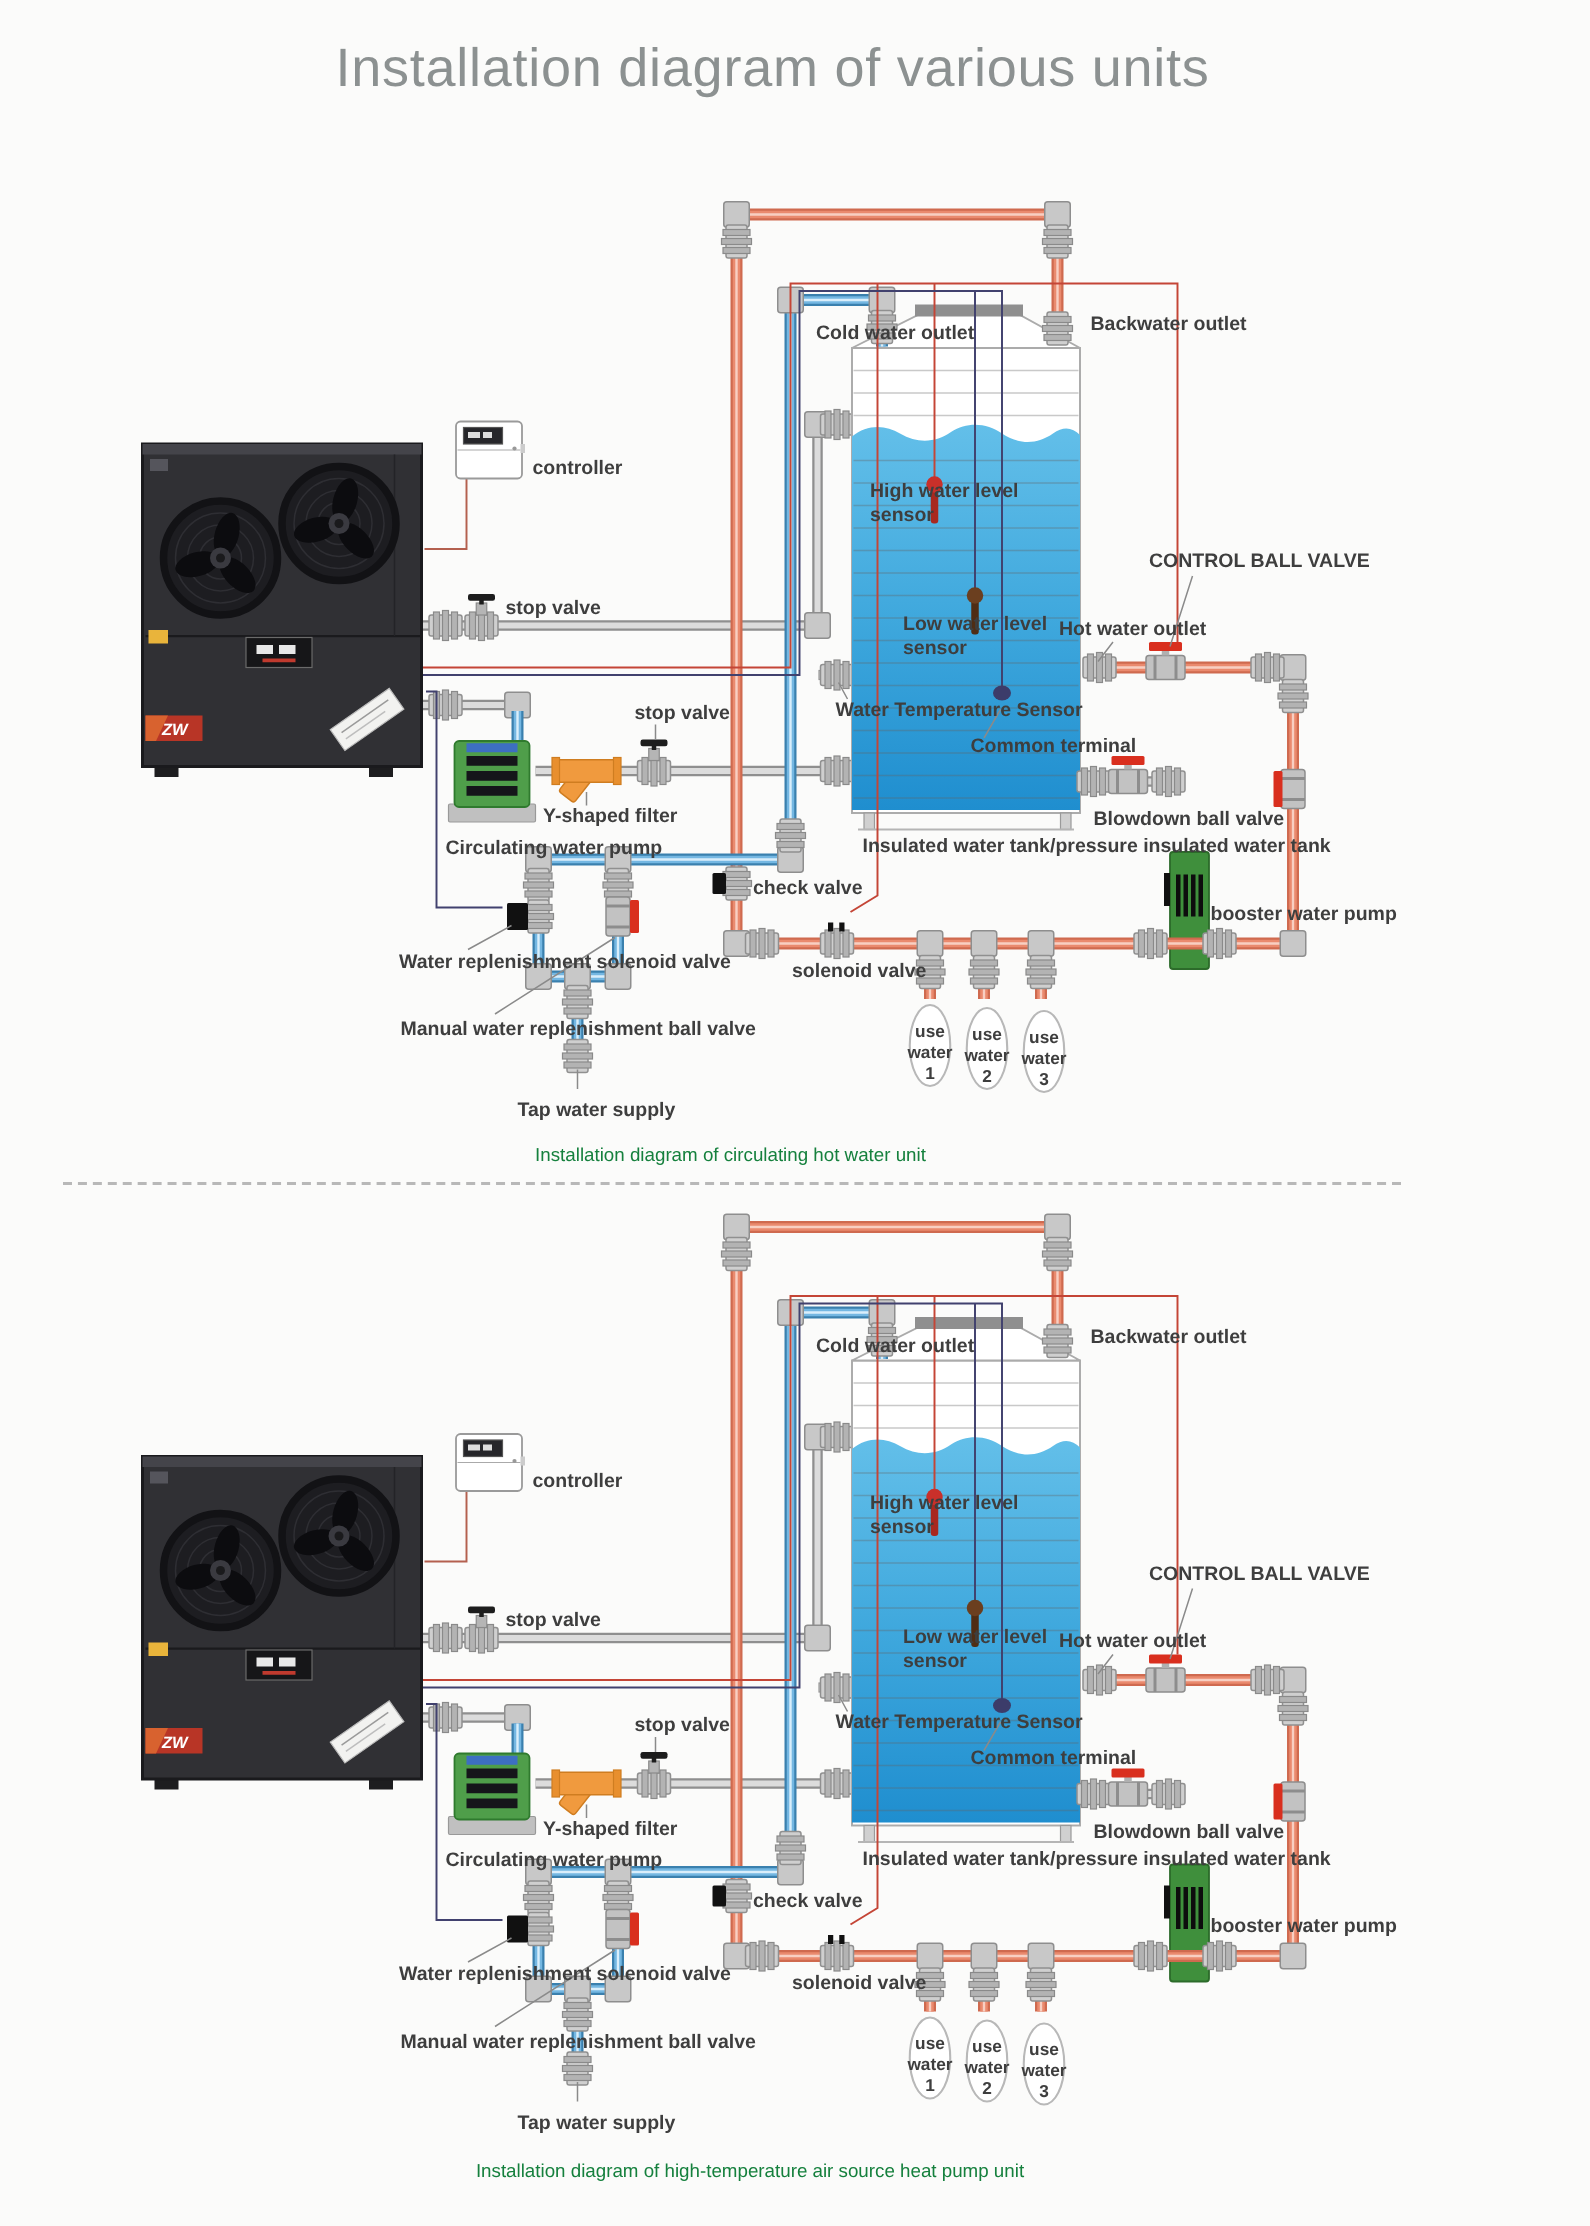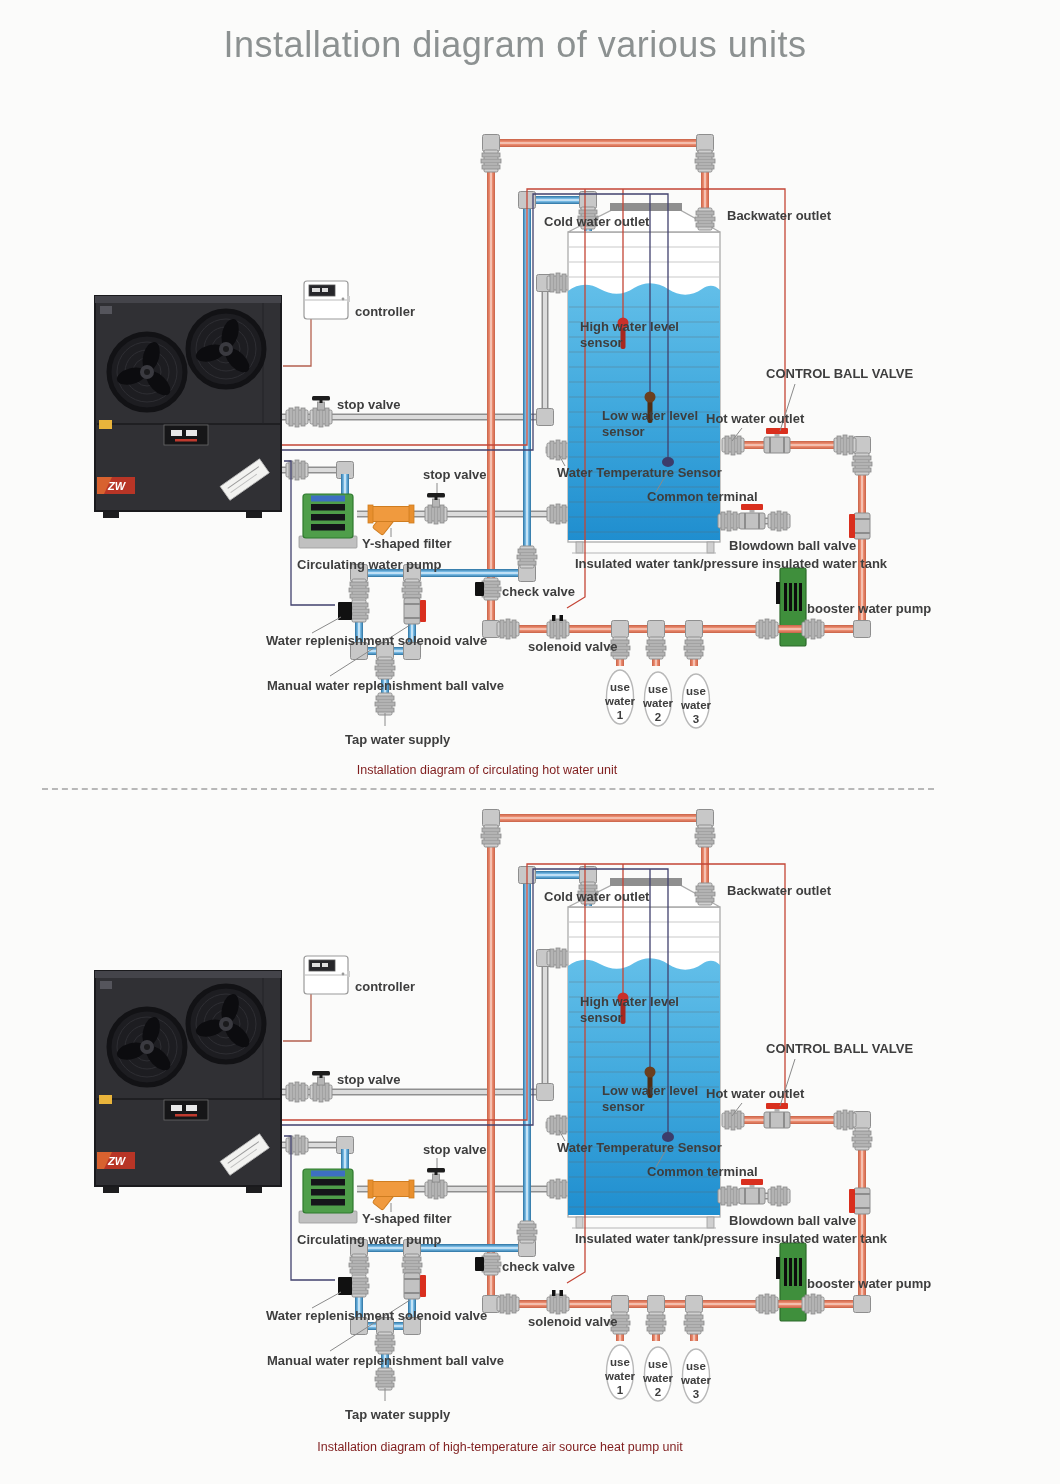--- a/index.html
+++ b/index.html
@@ -1,21 +1,21 @@
 <!DOCTYPE html>
 <html><head>
 <meta charset="utf-8">
 <style>
   html,body{margin:0;padding:0;background:#ffffff;}
   .page{position:relative;width:1060px;height:1484px;background:#fbfbfa;overflow:hidden;
         font-family:"Liberation Sans",sans-serif;}
   .title{position:absolute;top:24px;left:0;width:1030px;text-align:center;
          font-size:36px;font-weight:300;letter-spacing:0.5px;color:#8c9191;}
   .caption{position:absolute;left:0;width:974px;text-align:center;
-           font-size:12.5px;color:#7f1d1d;}
+           font-size:12.5px;color:#15803d;}
   .cap1{top:763px;}
   .cap2{top:1440px;padding-left:13px;}
   .divider{position:absolute;top:788px;left:42px;width:892px;height:0;
            border-top:2px dashed #b8b8b8;}
   svg.diag{position:absolute;left:0;width:1060px;height:680px;}
   .d1{top:90px;} .d2{top:765px;}
   
   .pR1{stroke:#cf6a4f;stroke-width:8;fill:none;stroke-linecap:butt;}
   .pR2{stroke:#ea8a6e;stroke-width:5;fill:none;}
   .pR3{stroke:#f8cfc2;stroke-width:1.6;fill:none;}

